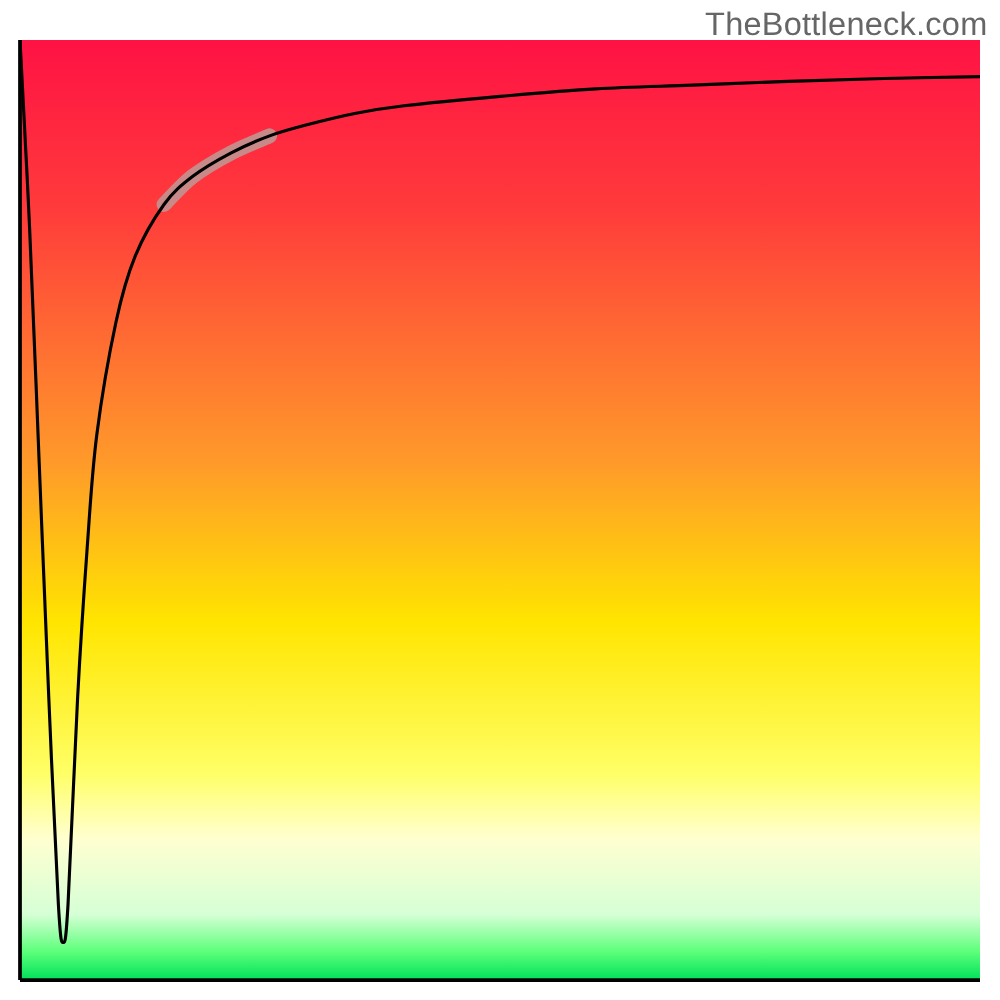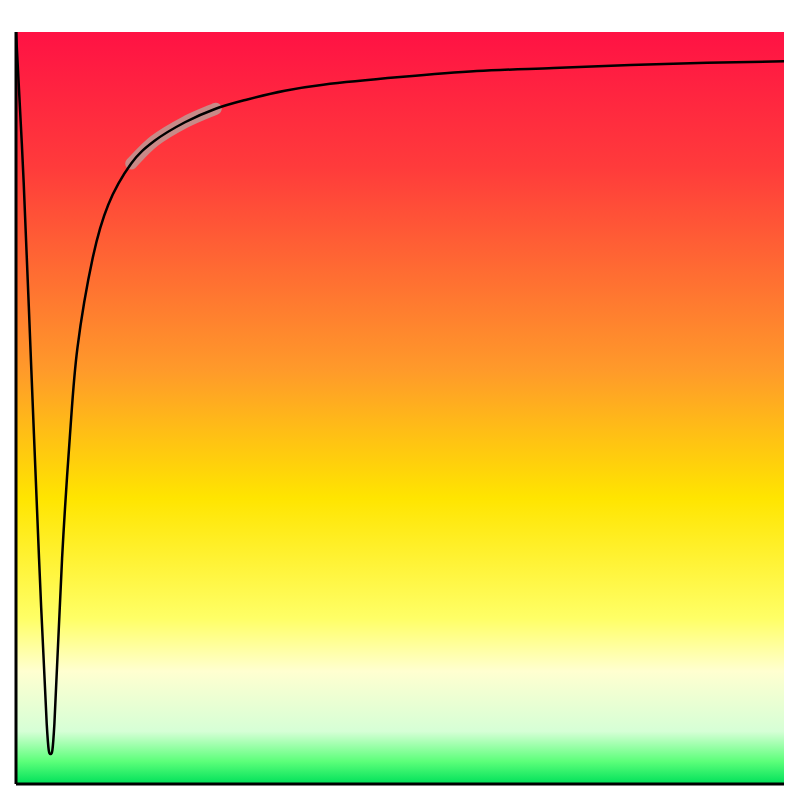--- a/index.html
+++ b/index.html
@@ -24,20 +24,21 @@
     color: #666666;
     font-weight: 500;
     letter-spacing: 0.2px;
   }
   svg { display: block; }
 </style>
 </head>
 <body>
 
 <div class="wrap">
+  <div class="watermark">TheBottleneck.com</div>
 
   <svg id="chart-svg" width="800" height="800" viewBox="0 0 800 800">
     <defs>
       <linearGradient id="bg-grad" x1="0" y1="0" x2="0" y2="1">
           <stop offset="0.00%" stop-color="#ff1244"></stop>
           <stop offset="18.00%" stop-color="#ff3b3b"></stop>
           <stop offset="45.00%" stop-color="#ff9a2a"></stop>
           <stop offset="62.00%" stop-color="#ffe500"></stop>
           <stop offset="78.00%" stop-color="#ffff66"></stop>
           <stop offset="85.00%" stop-color="#ffffd0"></stop>

